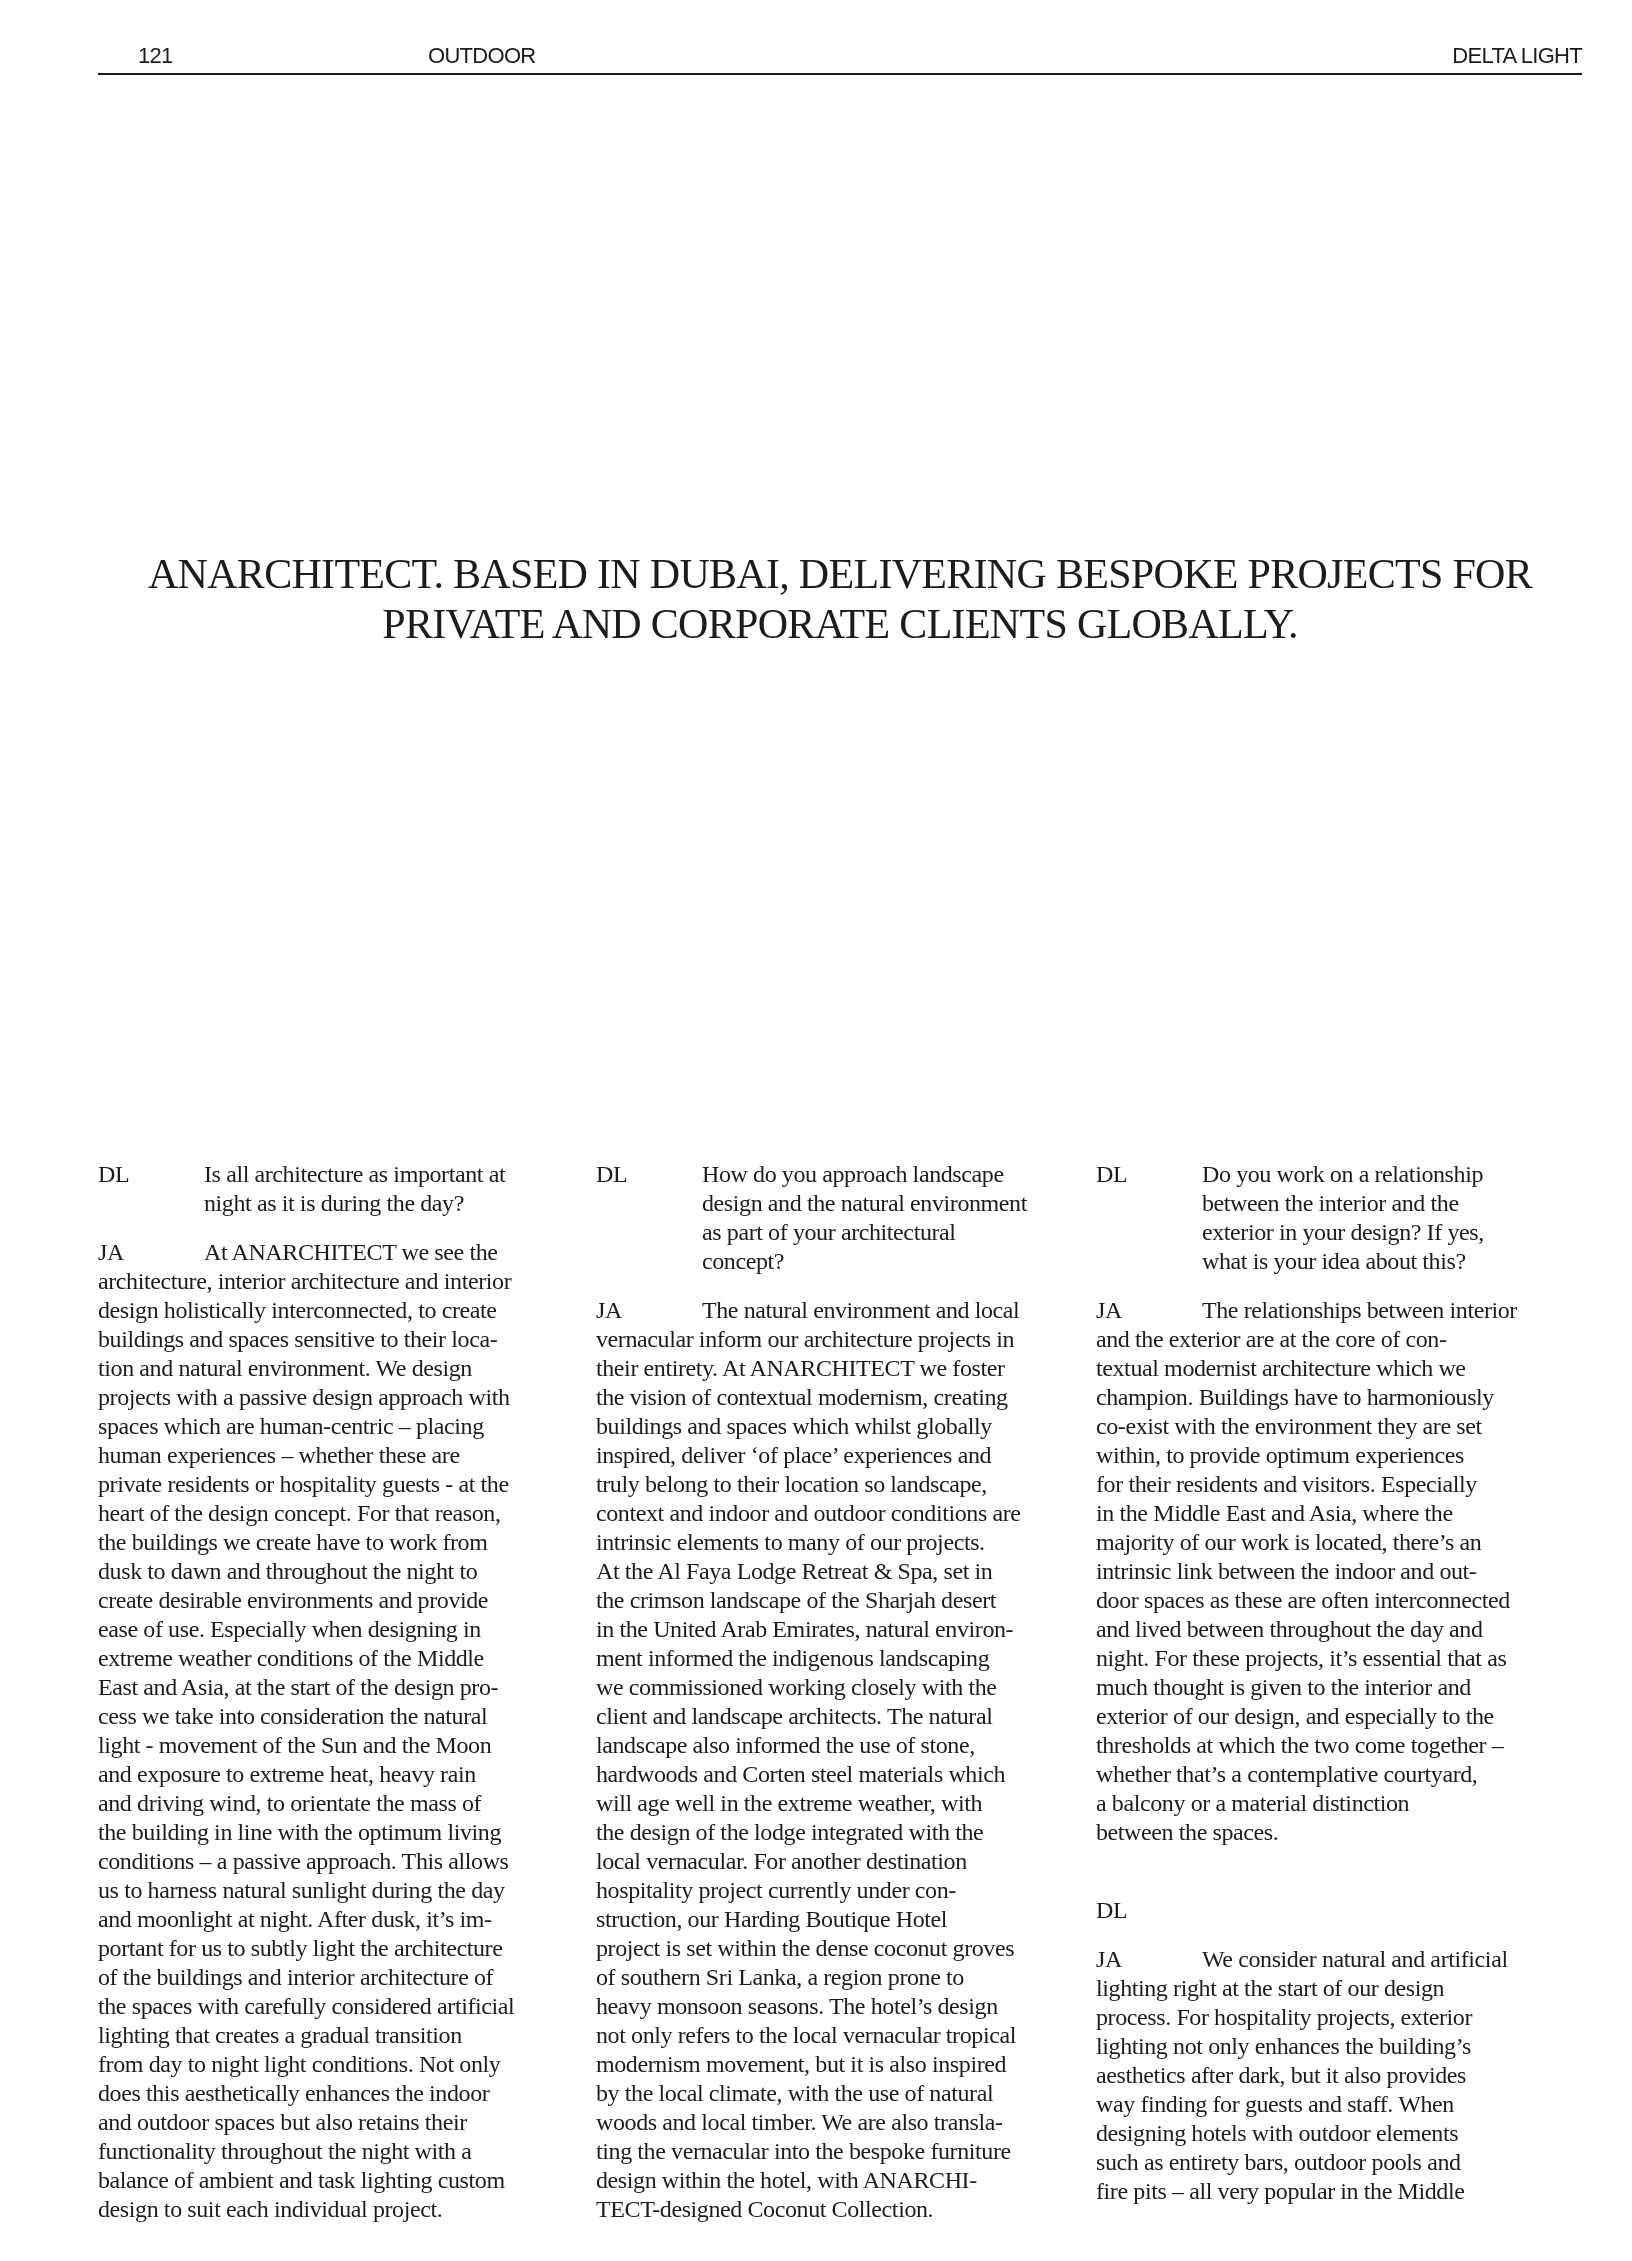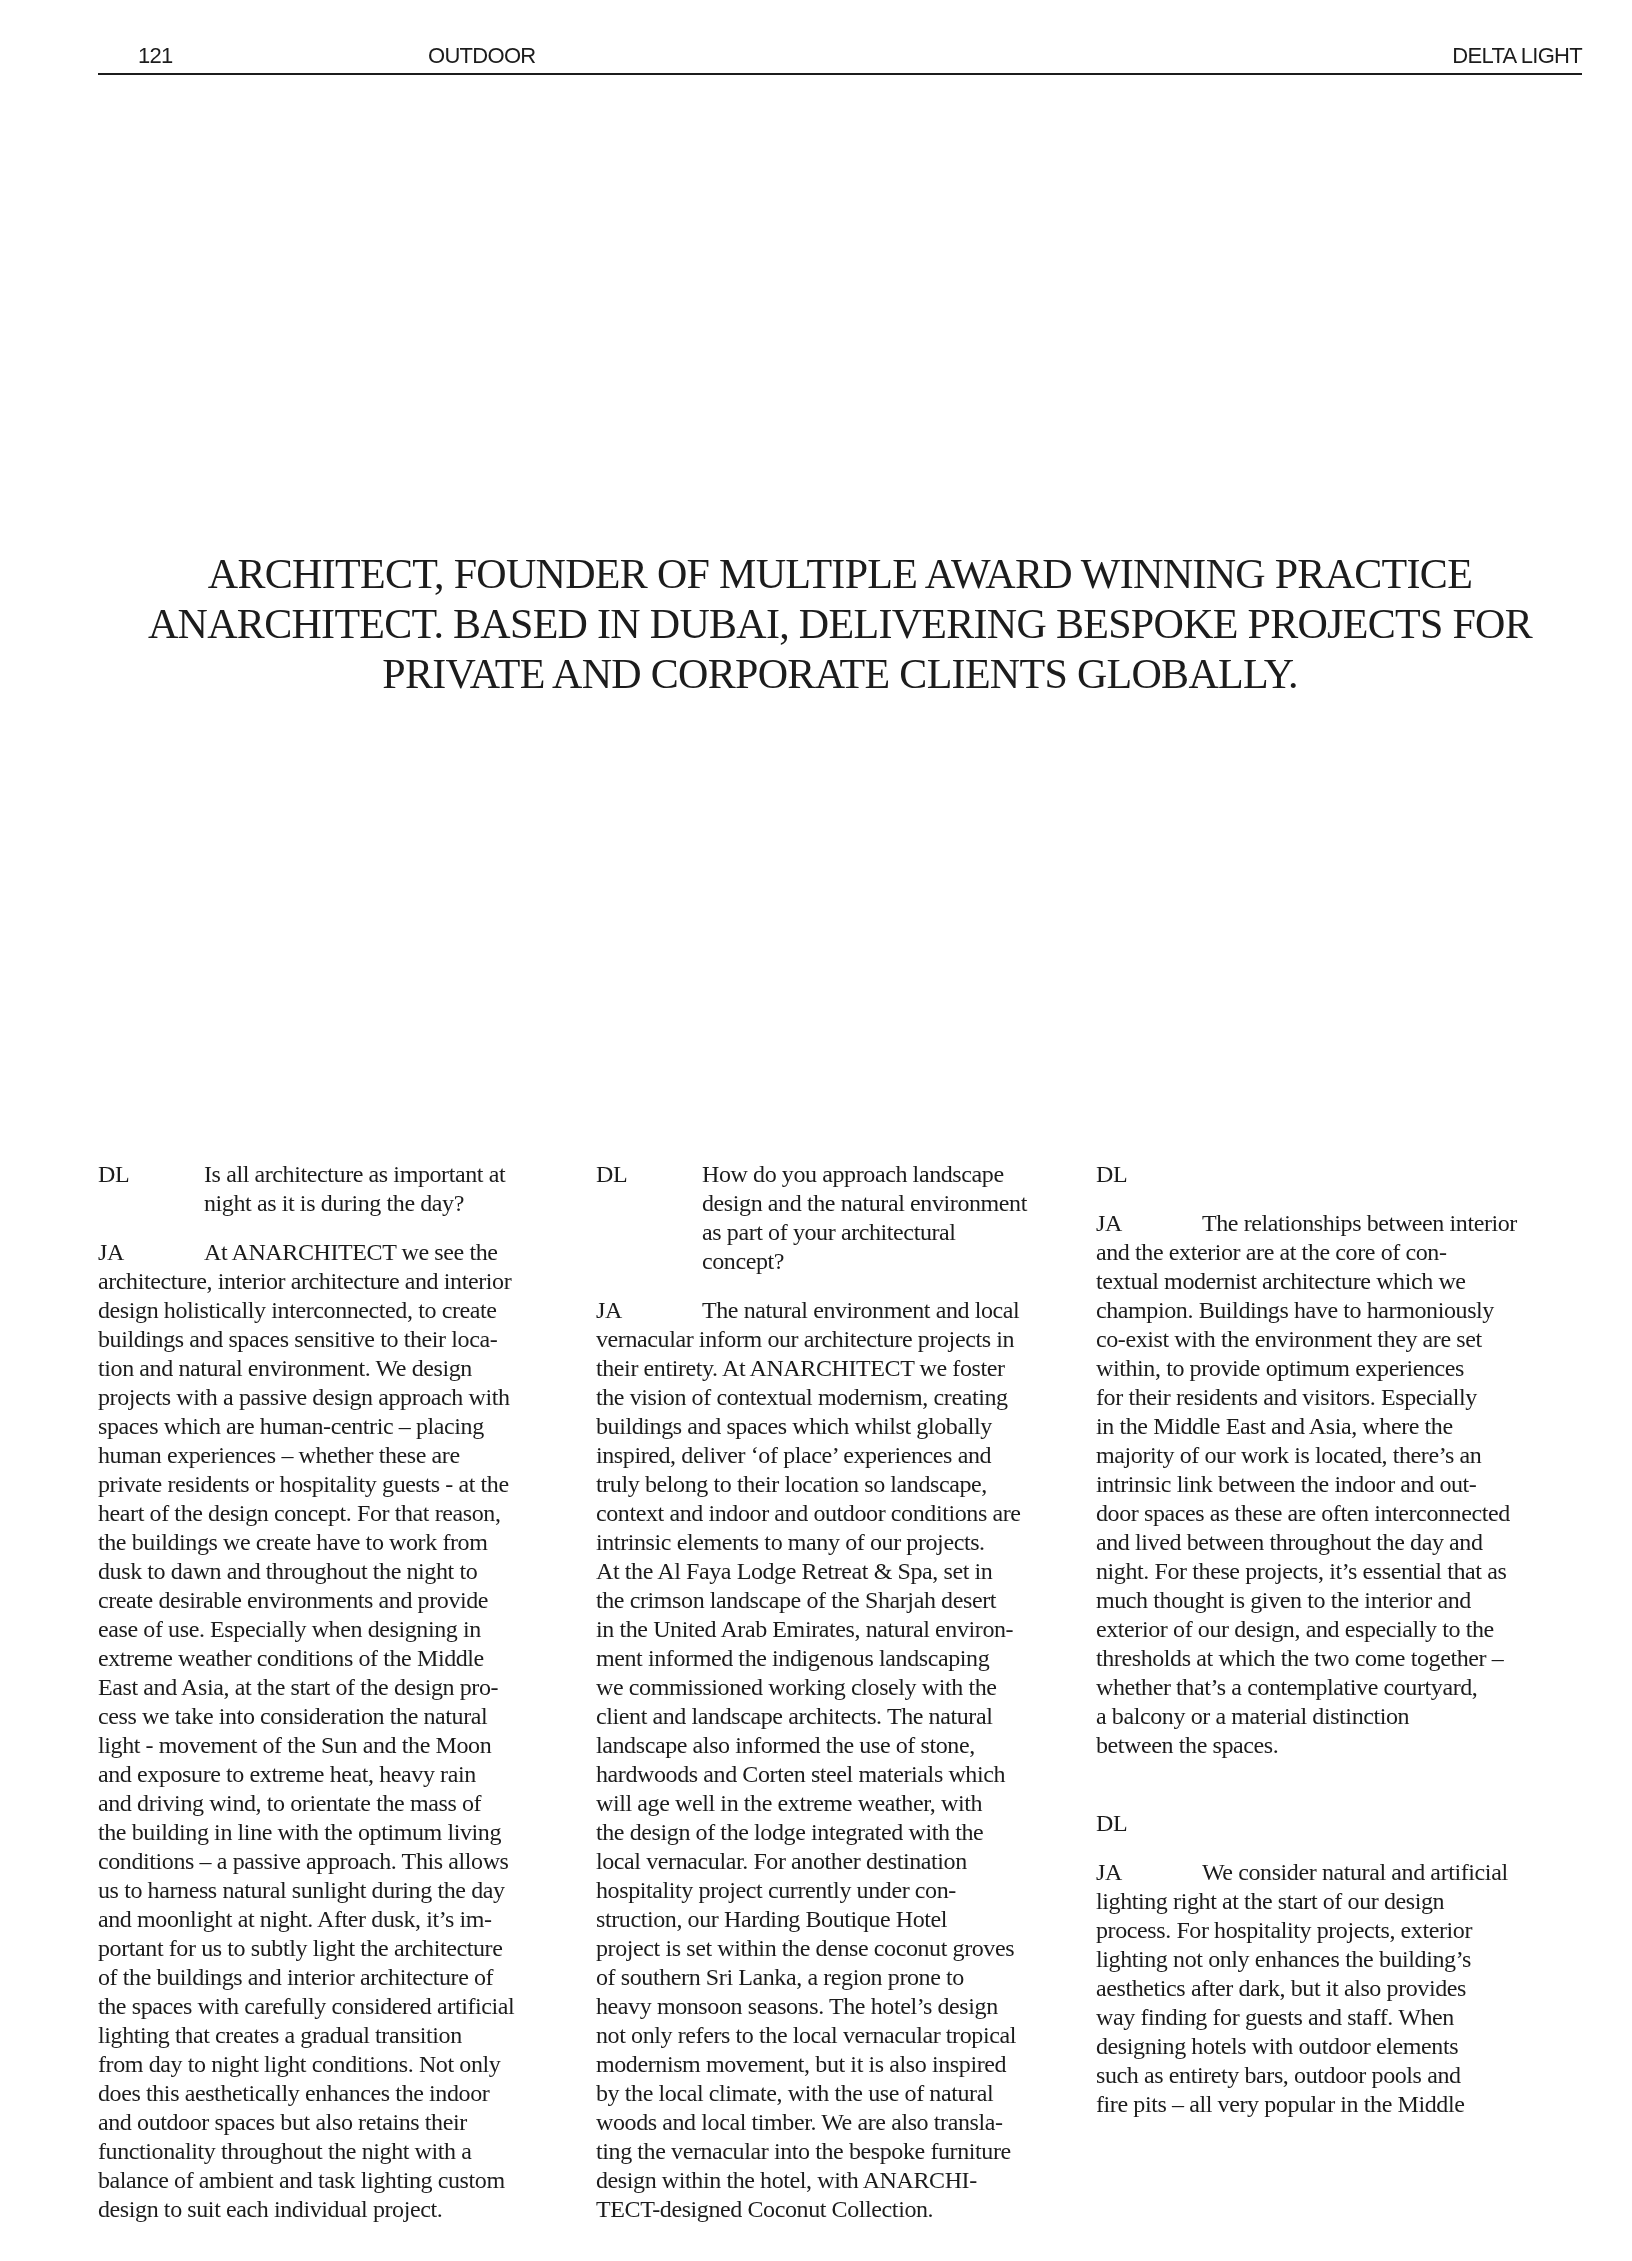--- a/index.html
+++ b/index.html
@@ -21,21 +21,20 @@
 </head>
 <body>
 
 <div class="header">
   <span class="pg">121</span>
   <span class="sec">OUTDOOR</span>
   <span class="brand">DELTA LIGHT</span>
 </div>
 
 <div class="headline">
-  <div>ARCHITECT, FOUNDER OF MULTIPLE AWARD WINNING PRACTICE</div>
   <div>ANARCHITECT. BASED IN DUBAI, DELIVERING BESPOKE PROJECTS FOR</div>
   <div>PRIVATE AND CORPORATE CLIENTS GLOBALLY.</div>
 </div>
 
 <div class="col c1">
     <div>
       <div class="qa">
         <div class="spk">DL</div>
         <div>
           <div class="line">Is all architecture as important at</div>
@@ -130,20 +129,26 @@
       <div class="line">woods and local timber. We are also transla-</div>
       <div class="line">ting the vernacular into the bespoke furniture</div>
       <div class="line">design within the hotel, with ANARCHI-</div>
       <div class="line">TECT-designed Coconut Collection.</div>
     </div>
   </div>
 <div class="col c3">
     <div>
       <div class="qa">
         <div class="spk">DL</div>
+        <div>
+          <div class="line">Do you work on a relationship</div>
+          <div class="line">between the interior and the</div>
+          <div class="line">exterior in your design? If yes,</div>
+          <div class="line">what is your idea about this?</div>
+        </div>
       </div>
     </div>
     <div>
       <div class="qa line">
         <div class="spk">JA</div>
         <div>The relationships between interior</div>
       </div>
       <div class="line">and the exterior are at the core of con-</div>
       <div class="line">textual modernist architecture which we</div>
       <div class="line">champion. Buildings have to harmoniously</div>

